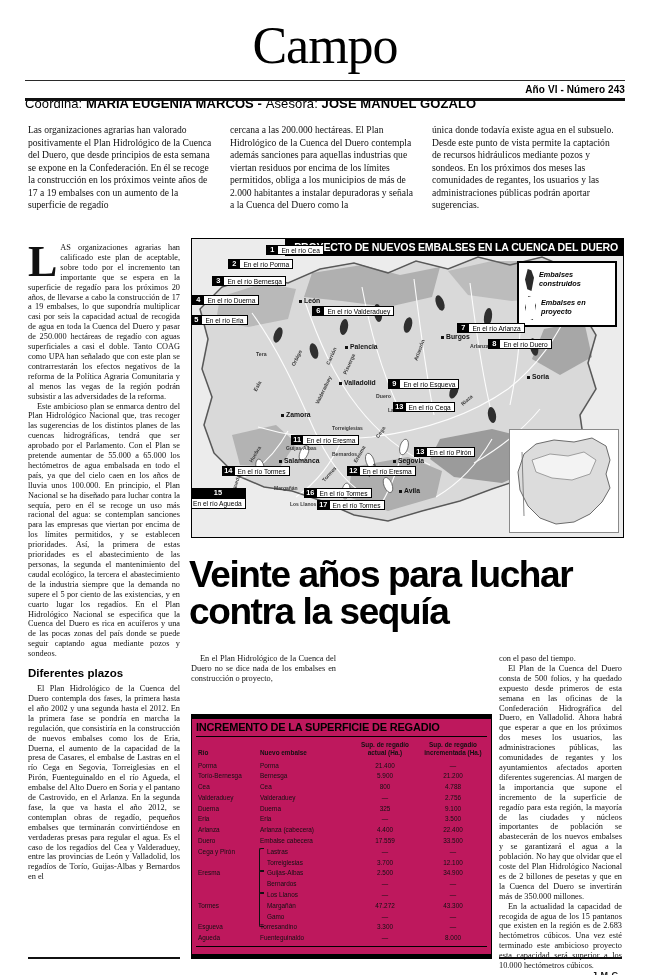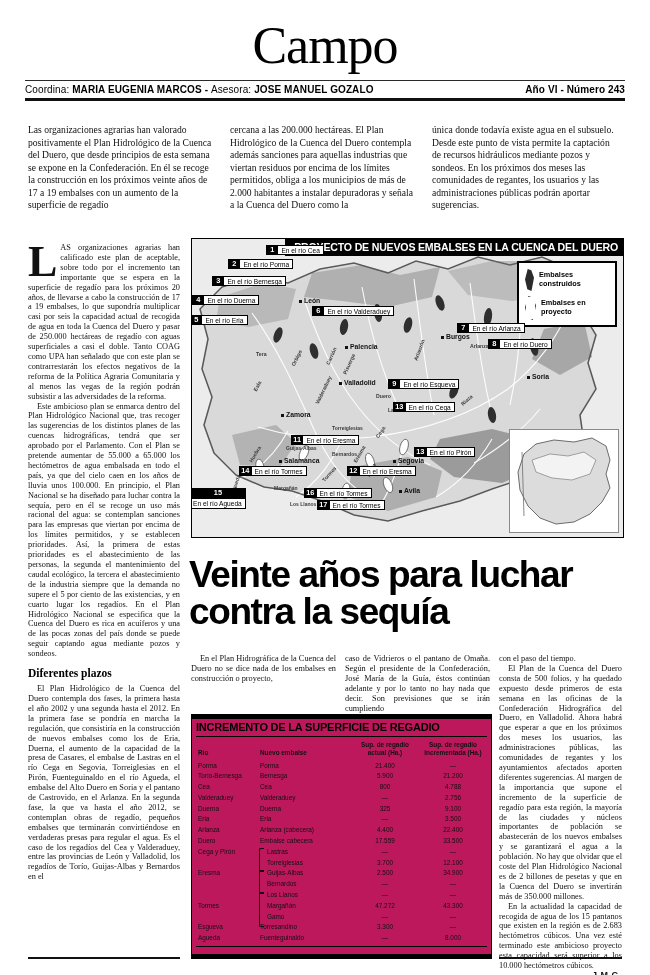--- a/index.html
+++ b/index.html
@@ -15,23 +15,23 @@
   .masthead{position:absolute;left:25px;top:22px;width:600px;height:70px;}
   .masthead-title{
     position:absolute;left:0;right:0;top:-4px;
     text-align:center;
     font-family:"Liberation Serif", serif;
     font-size:52px;line-height:56px;font-weight:400;
     letter-spacing:-1px;color:#000;
   }
   .masthead-rule-top{position:absolute;left:0;right:0;top:58px;height:1px;background:#2a2a2a;}
   .masthead-credits{
-    position:absolute;left:0;top:62px;
+    position:absolute;left:0;top:76px;
     font-family:"Liberation Sans", sans-serif;
-    font-size:10px;line-height:11px;font-weight:700;color:#000;
+    font-size:13px;line-height:11px;font-weight:700;color:#000;
     letter-spacing:.1px;white-space:nowrap;
   }
   .masthead-credits .lbl{font-weight:400;}
   .masthead-issue{
     position:absolute;right:0;top:62px;
     font-family:"Liberation Sans", sans-serif;
     font-size:10px;line-height:11px;font-weight:700;color:#000;
     white-space:nowrap;letter-spacing:.1px;
   }
   .masthead-rule-bot{position:absolute;left:0;right:0;top:76px;height:3px;background:#111;}
@@ -44,41 +44,41 @@
   
   .col-left{position:absolute;left:28px;top:243px;width:152px;
             font-size:8.3px;line-height:9.9px;text-align:justify;}
   .col-left p{margin:0 0 0 0;text-indent:9px;}
   .dropcap{
     float:left;font-family:"Liberation Serif",serif;
     font-size:44px;line-height:34px;font-weight:700;
     margin:2px 3px 0 0;
   }
   .subhead{
-    font-family:Liberation Serif, serif;
+    font-family:Liberation Sans, sans-serif;
     font-weight:700;font-size:11.5px;line-height:13px;
     margin:8px 0 4px 0;text-indent:0;color:#000;
   }
   .col-left-rule{position:absolute;left:28px;top:957px;width:152px;height:2px;background:#111;}
 
   
   .graphic{
     position:absolute;left:191px;top:238px;width:431px;height:298px;
     border:1px solid #000;background:#e9e9e9;overflow:hidden;
   }
   .graphic-title{
     position:absolute;right:0;top:0;height:17px;background:#000;color:#fff;
     font-family:"Liberation Sans", sans-serif;font-weight:700;
     font-size:10.6px;line-height:17px;letter-spacing:-.2px;
     padding:0 5px 0 9px;white-space:nowrap;
   }
   .map-canvas{position:absolute;inset:0;}
   .legend{
     position:absolute;right:6px;top:22px;width:96px;height:62px;
-    border:2px solid #000;background:#fff;
+    border:2px solid #000;background:#fff;font-style:italic;
   }
   .legend-row{position:absolute;left:6px;display:flex;align-items:center;gap:5px;}
   .legend-row:nth-child(1){top:6px;}
   .legend-row:nth-child(2){top:33px;}
   .legend-swatch{width:9px;height:22px;}
   .legend-swatch.built{background:#2b2b2b;clip-path:polygon(30% 0,70% 6%,100% 40%,72% 100%,26% 92%,0 48%);}
   .legend-swatch.project{background:#fff;border:1px solid #333;clip-path:polygon(30% 0,70% 6%,100% 40%,72% 100%,26% 92%,0 48%);}
   .legend-txt{
     font-family:"Liberation Sans", sans-serif;font-weight:700;
     font-size:7.3px;line-height:8.6px;color:#000;width:62px;
@@ -366,21 +366,21 @@
         <span class="cap">En el río Eresma</span>
       </div>
     <div class="callout" style="left:155px;top:227px;">
         <span class="num">12</span>
         <span class="cap">En el río Eresma</span>
       </div>
     <div class="callout" style="left:222px;top:208px;">
         <span class="num">13</span>
         <span class="cap">En el río Pirón</span>
       </div>
-    <div class="callout" style="left:30px;top:227px;margin-left:17px;">
+    <div class="callout" style="left:30px;top:227px;">
         <span class="num">14</span>
         <span class="cap">En el río Tormes</span>
       </div>
     <div class="callout" style="left:-2px;top:249px;flex-direction:column;">
         <span class="num">15</span>
         <span class="cap">En el río Agueda</span>
       </div>
     <div class="callout" style="left:112px;top:249px;">
         <span class="num">16</span>
         <span class="cap">En el río Tormes</span>
@@ -388,26 +388,23 @@
     <div class="callout" style="left:125px;top:261px;">
         <span class="num">17</span>
         <span class="cap">En el río Tormes</span>
       </div>
   </div>
 
 
   <div class="headline">Veinte años para luchar contra la sequía</div>
 
   <div class="col-mid1">
-    <p>En el Plan Hidrográfica de la Cuenca del Duero no se dice nada de los embalses en construcción o proyecto,</p>
-  </div>
-
-  <div class="col-mid2">
-    <p style="text-indent:0">caso de Vidrieros o el pantano de Omaña. Según el presidente de la Confederación, José María de la Guía, éstos continúan adelante y por lo tanto no hay nada que decir. Son previsiones que se irán cumpliendo</p>
-  </div>
+    <p>En el Plan Hidrológico de la Cuenca del Duero no se dice nada de los embalses en construcción o proyecto,</p>
+  </div>
+
 
   <div class="col-right">
     <p style="text-indent:0">con el paso del tiempo.</p>
     <p>El Plan de la Cuenca del Duero consta de 500 folios, y ha quedado expuesto desde primeros de esta semana en las oficinas de la Confederación Hidrográfica del Duero, en Valladolid. Ahora habrá que esperar a que en los próximos dos meses los usuarios, las administraciones públicas, las comunidades de regantes y los ayuntamientos afectados aporten diferentes sugerencias. Al margen de la importancia que supone el incremento de la superficie de regadío para esta región, la mayoría de las ciudades y núcleos importantes de población se abastecerán de los nuevos embalses y se garantizará el agua a la población. No hay que olvidar que el coste del Plan Hidrológico Nacional es de 2 billones de pesetas y que en la Cuenca del Duero se invertirán más de 350.000 millones.</p>
     <p>En la actualidad la capacidad de recogida de agua de los 15 pantanos que existen en la región es de 2.683 hectómetros cúbicos. Una vez esté terminado este ambicioso proyecto esta capacidad será superior a los 10.000 hectómetros cúbicos.</p>
     <p class="signature">J.M.G.</p>
   </div>
   <div class="col-right-rule"></div>
 
   <div class="tablebox">

